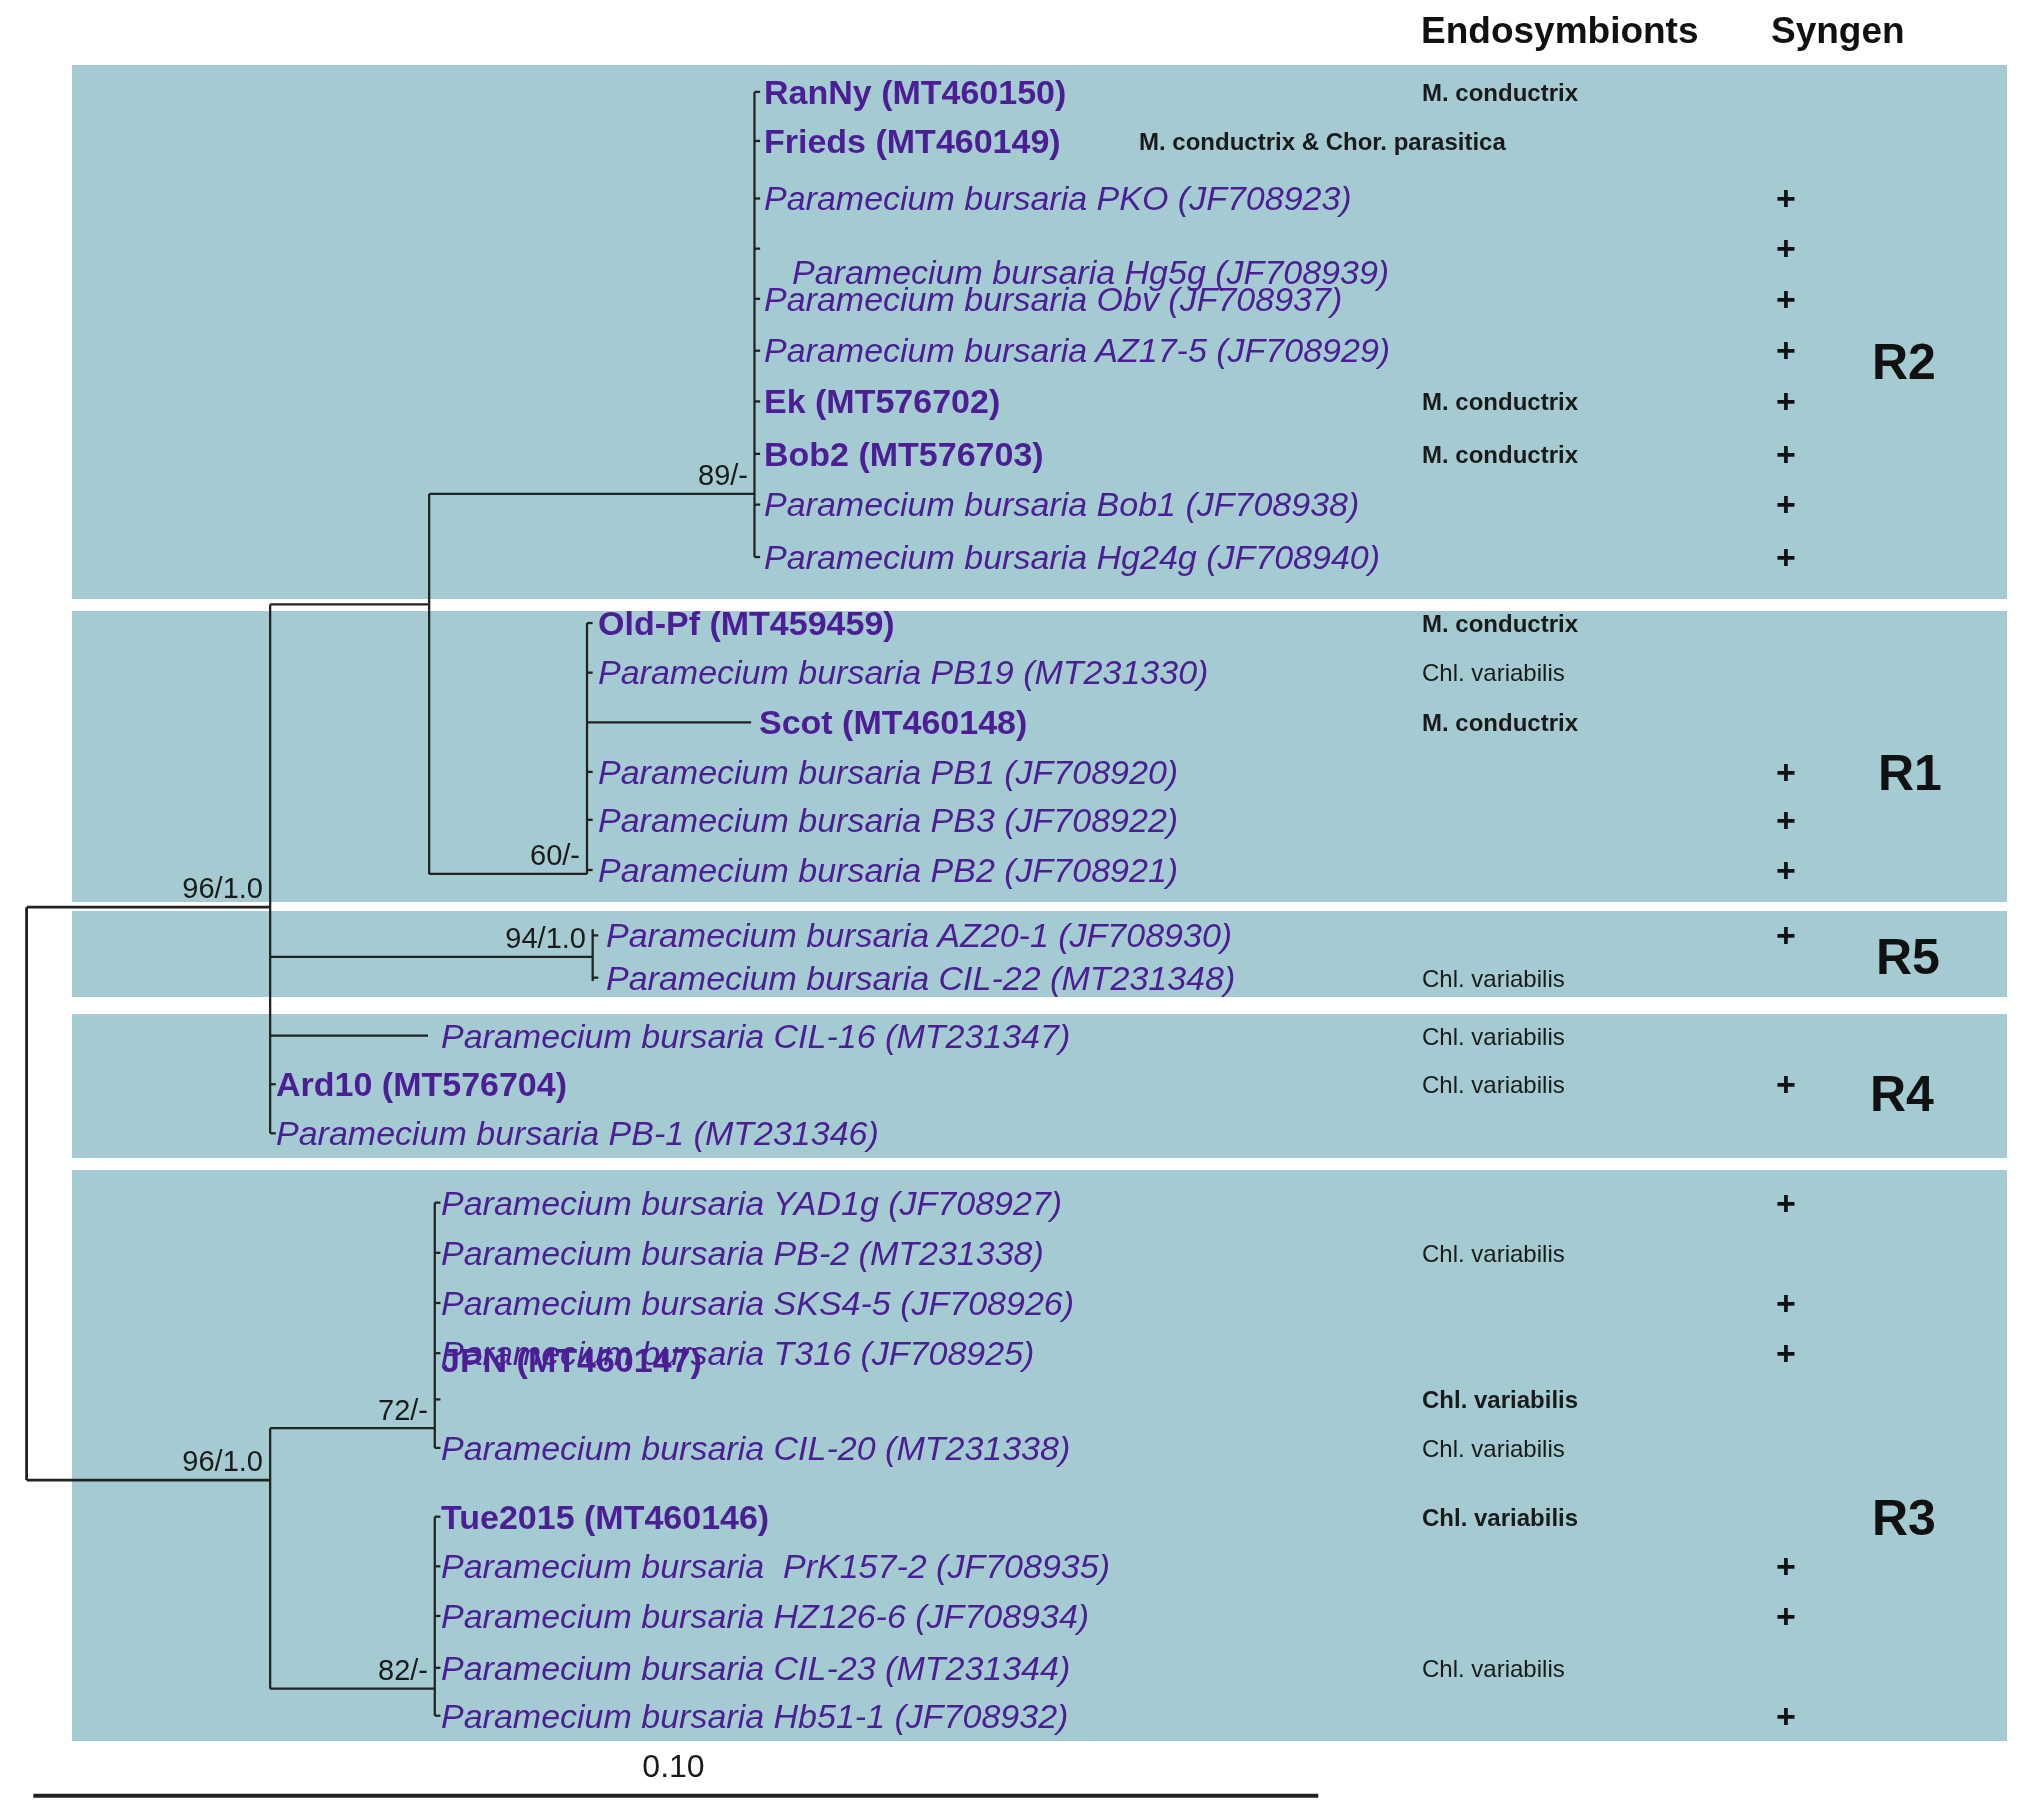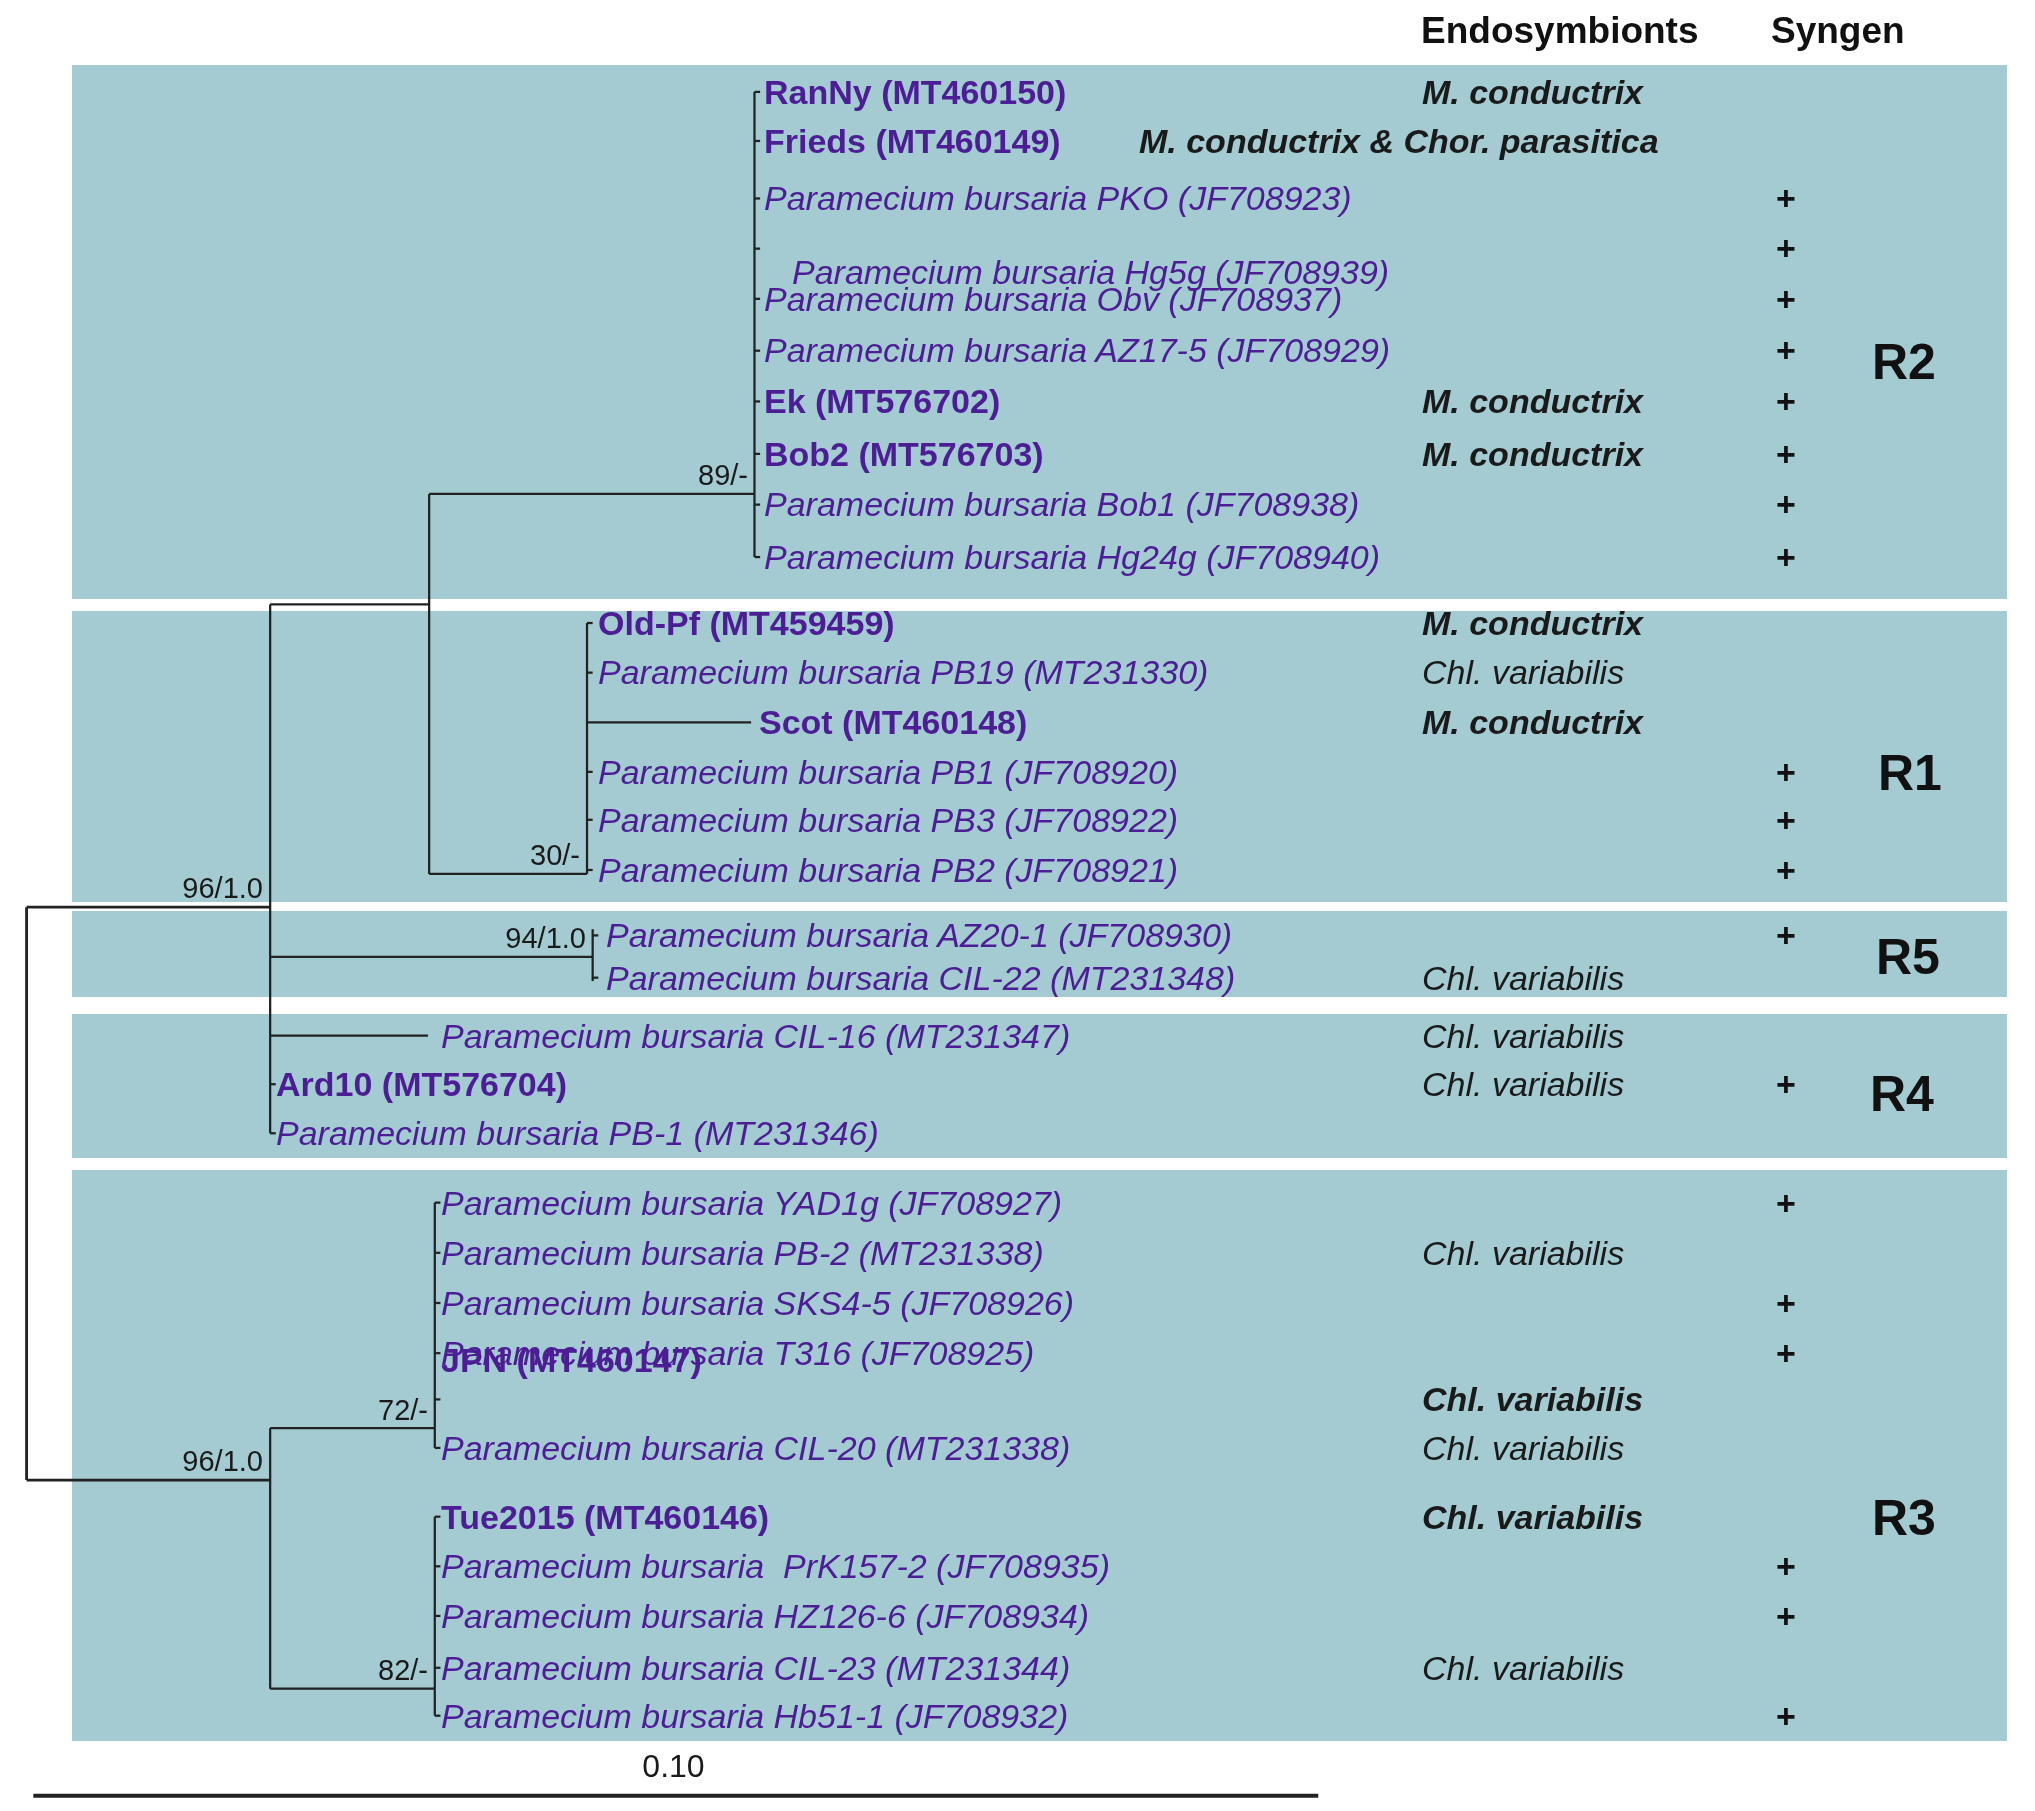--- a/index.html
+++ b/index.html
@@ -3,21 +3,21 @@
 <meta charset="utf-8">
 <style>
   html,body{margin:0;padding:0;background:#ffffff;width:2035px;height:1811px;
     font-family:"Liberation Sans","DejaVu Sans",sans-serif;}
   #fig{position:relative;width:2035px;height:1811px;overflow:hidden;background:#ffffff;}
   .band{position:absolute;left:72px;width:1935px;}
   .row{position:absolute;height:41px;line-height:41px;font-size:34px;color:#4c1d95;white-space:pre;}
   .row .nm{display:inline-block;}
   .it{font-style:italic;}
   .bd{font-weight:bold;}
-  .endo{position:absolute;height:41px;line-height:41px;font-size:34px;font-style:italic;color:#1a1a1a;white-space:pre;}
+  .endo{position:absolute;height:41px;line-height:41px;font-size:24px;color:#1a1a1a;white-space:pre;}
   .plus{position:absolute;height:41px;line-height:41px;font-size:34px;font-weight:bold;color:#111;}
   .sup{position:absolute;width:169px;height:32px;line-height:32px;font-size:29px;color:#1a1a1a;text-align:right;}
   .grouplabel{position:absolute;font-size:50px;font-weight:bold;color:#111;line-height:52px;}
   .hdr{position:absolute;top:10px;font-size:37px;font-weight:bold;color:#111;line-height:41px;}
   #treesvg{position:absolute;left:0;top:0;}
   .scalelabel{position:absolute;left:589px;top:1748px;width:169px;text-align:center;
     font-size:32px;color:#1a1a1a;line-height:36px;}
 </style>
 </head>
 <body>
@@ -89,21 +89,21 @@
         <line x1="771" y1="2690" x2="781" y2="2690"></line>
         <line x1="771" y1="2778" x2="781" y2="2778"></line>
         <line x1="771" y1="2866" x2="781" y2="2866"></line>
         <line x1="771" y1="2958" x2="781" y2="2958"></line>
         <line x1="771" y1="3043" x2="781" y2="3043"></line>
       </g>
   </svg>
 
   <div class="sup" style="left:94px;top:872px;">96/1.0</div>
   <div class="sup" style="left:579px;top:459px;">89/-</div>
-  <div class="sup" style="left:411px;top:839px;">30/-</div>
+  <div class="sup" style="left:411px;top:839px;">60/-</div>
   <div class="sup" style="left:417px;top:922px;">94/1.0</div>
   <div class="sup" style="left:94px;top:1445px;">96/1.0</div>
   <div class="sup" style="left:259px;top:1394px;">72/-</div>
   <div class="sup" style="left:259px;top:1654px;">82/-</div>
 
   <div id="rows">
       <div class="grouplabel" style="left: 1872px; top: 336px;">R2</div>
       <div class="row" style="left: 764px; top: 72px;"><span class="nm bd">RanNy (MT460150)</span></div>
       <div class="endo bd" style="left: 1422px; top: 72px;">M. conductrix</div>
       <div class="row" style="left: 764px; top: 121px;"><span class="nm bd">Frieds (MT460149)</span></div>

